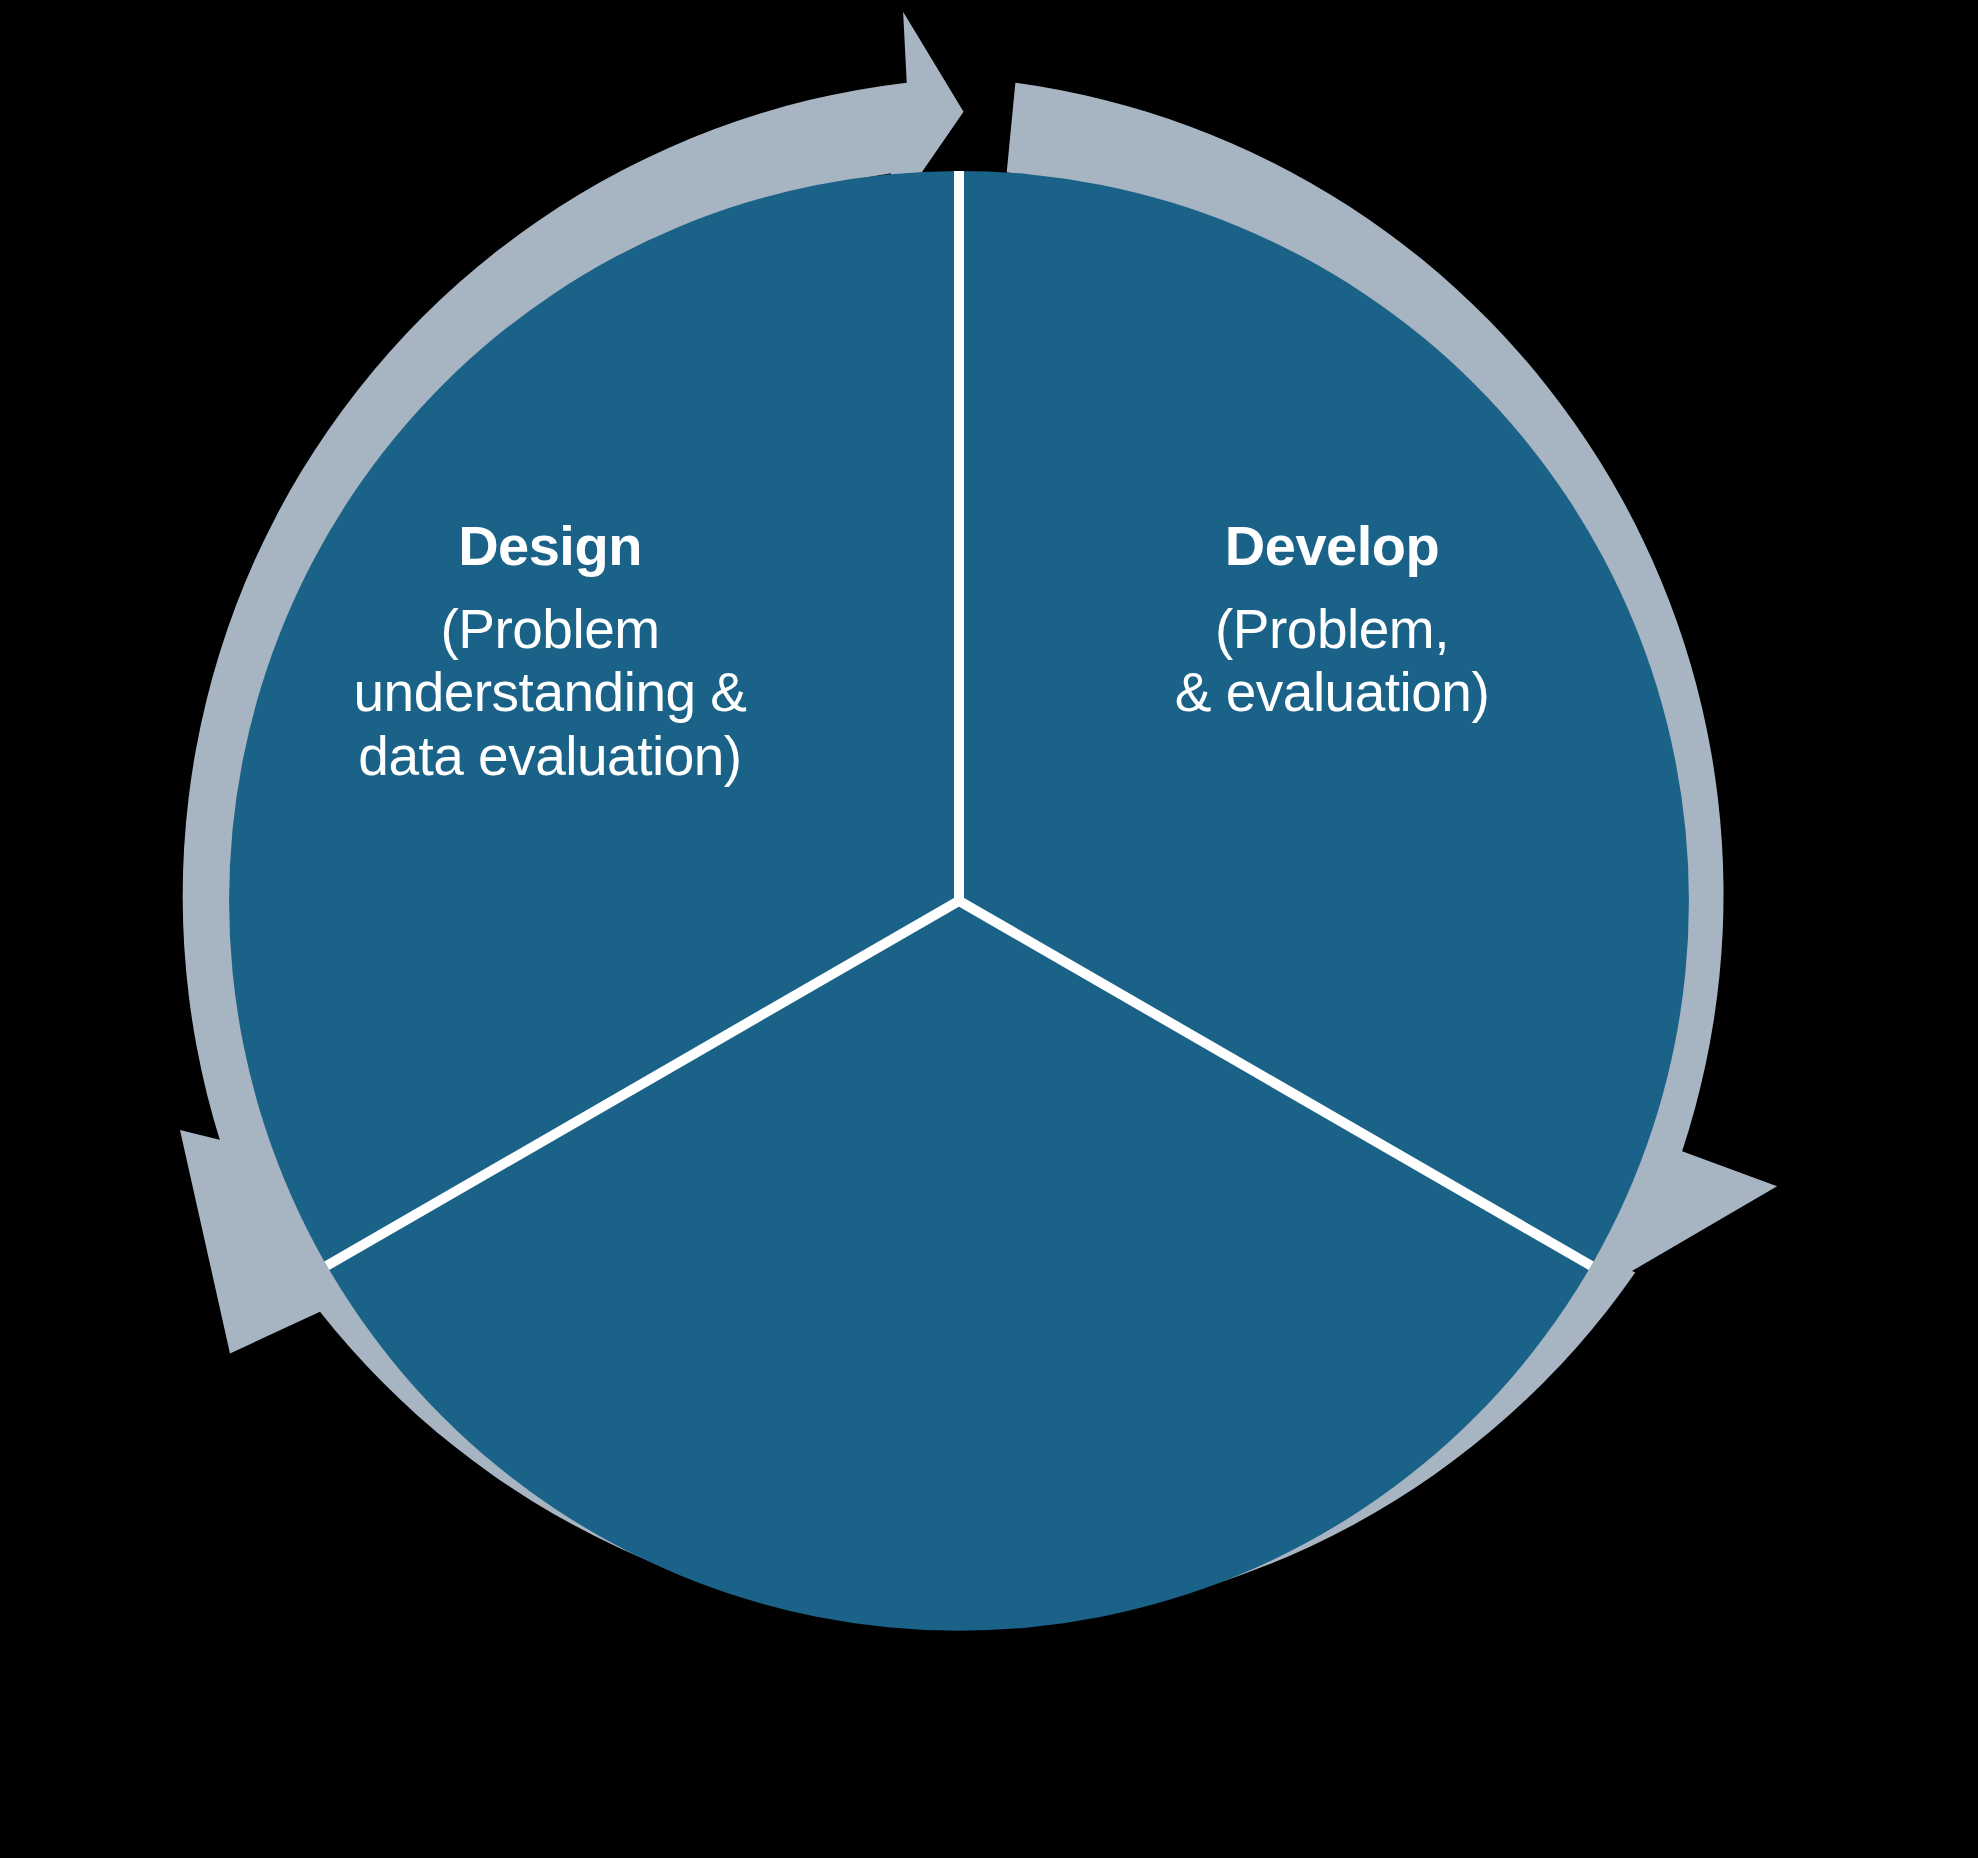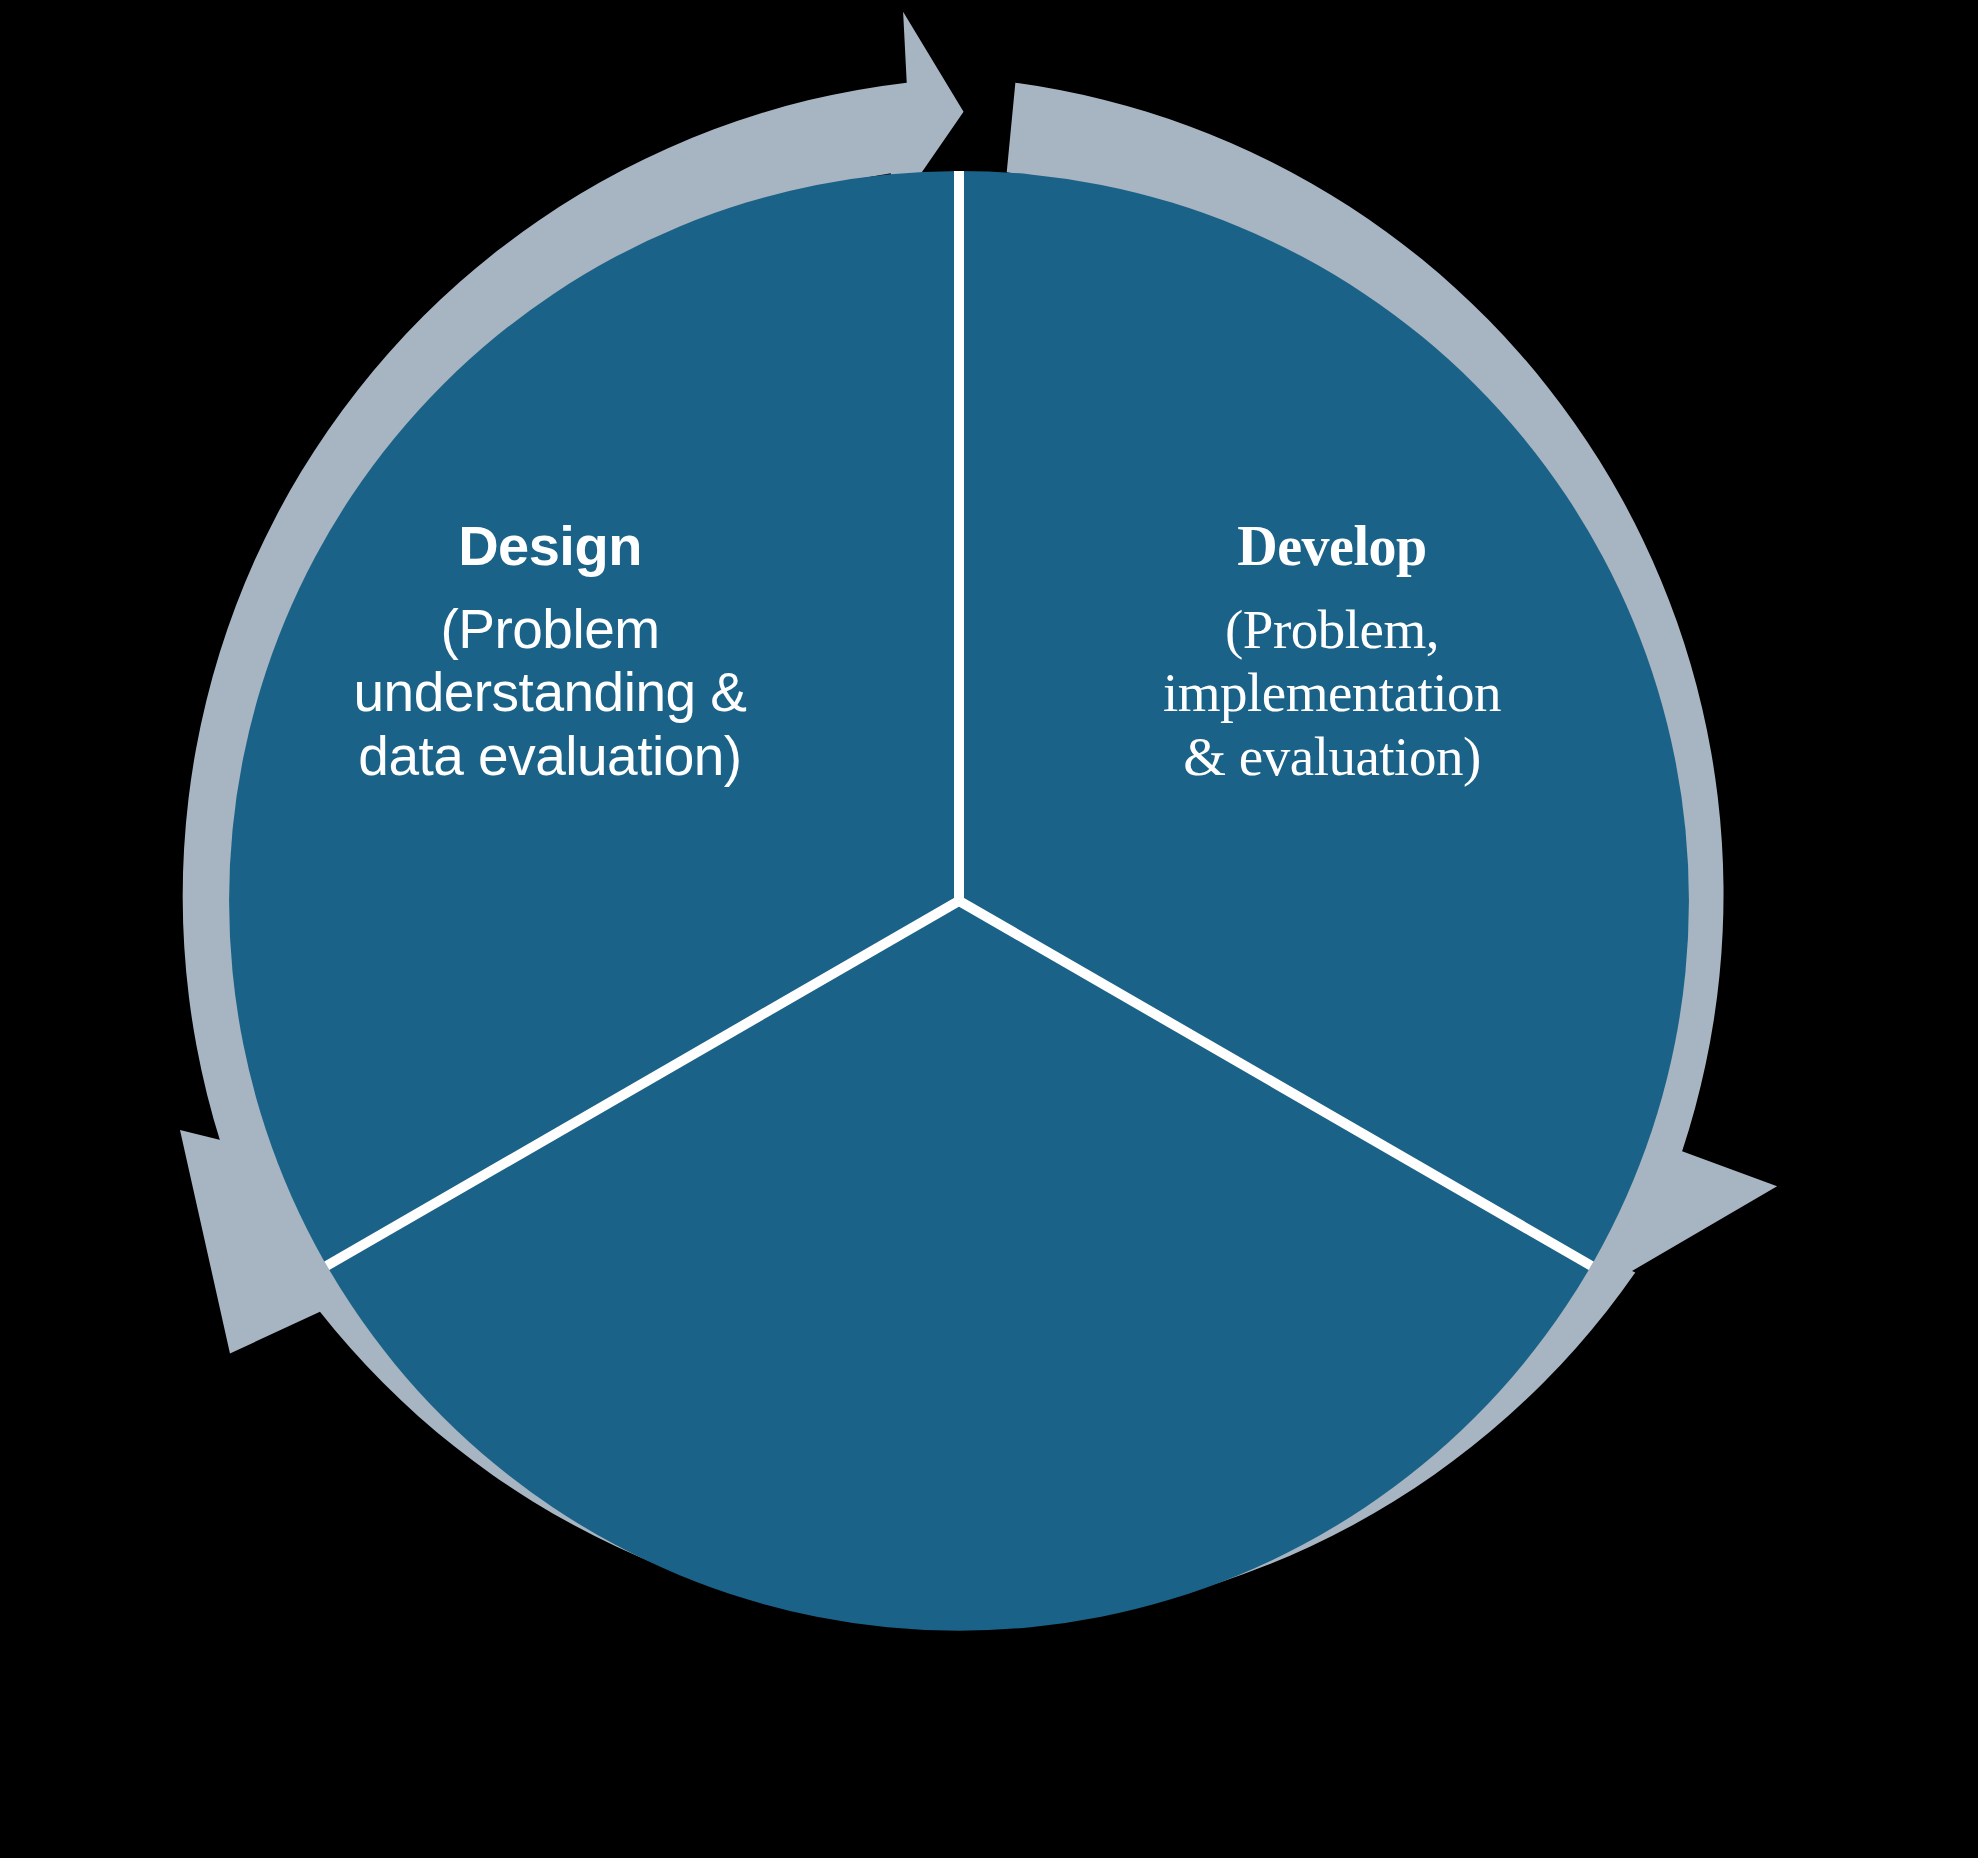--- a/index.html
+++ b/index.html
@@ -53,21 +53,20 @@
   #label-design {
     left: 232px;
     top: 518px;
     width: 636px;
   }
   
   #label-develop {
     left: 1050px;
     top: 518px;
     width: 564px;
-    font-family: Liberation Serif, serif;
   }
   
   #label-deploy {
     left: 523px;
     top: 1191px;
     width: 873px;
   }
   .desc-line { display: block; }
 </style>
 </head>
@@ -124,20 +123,19 @@
       <span class="desc-line">(Problem</span>
       <span class="desc-line">understanding &amp;</span>
       <span class="desc-line">data evaluation)</span>
     </div>
   </div>
 
   <div class="seg-label" id="label-develop">
     <div class="seg-title">Develop</div>
     <div class="seg-desc">
       <span class="desc-line">(Problem,</span>
-      <span class="desc-line">implementation</span>
       <span class="desc-line">&amp; evaluation)</span>
     </div>
   </div>
 
 
 </div>
 
 
 </body></html>

